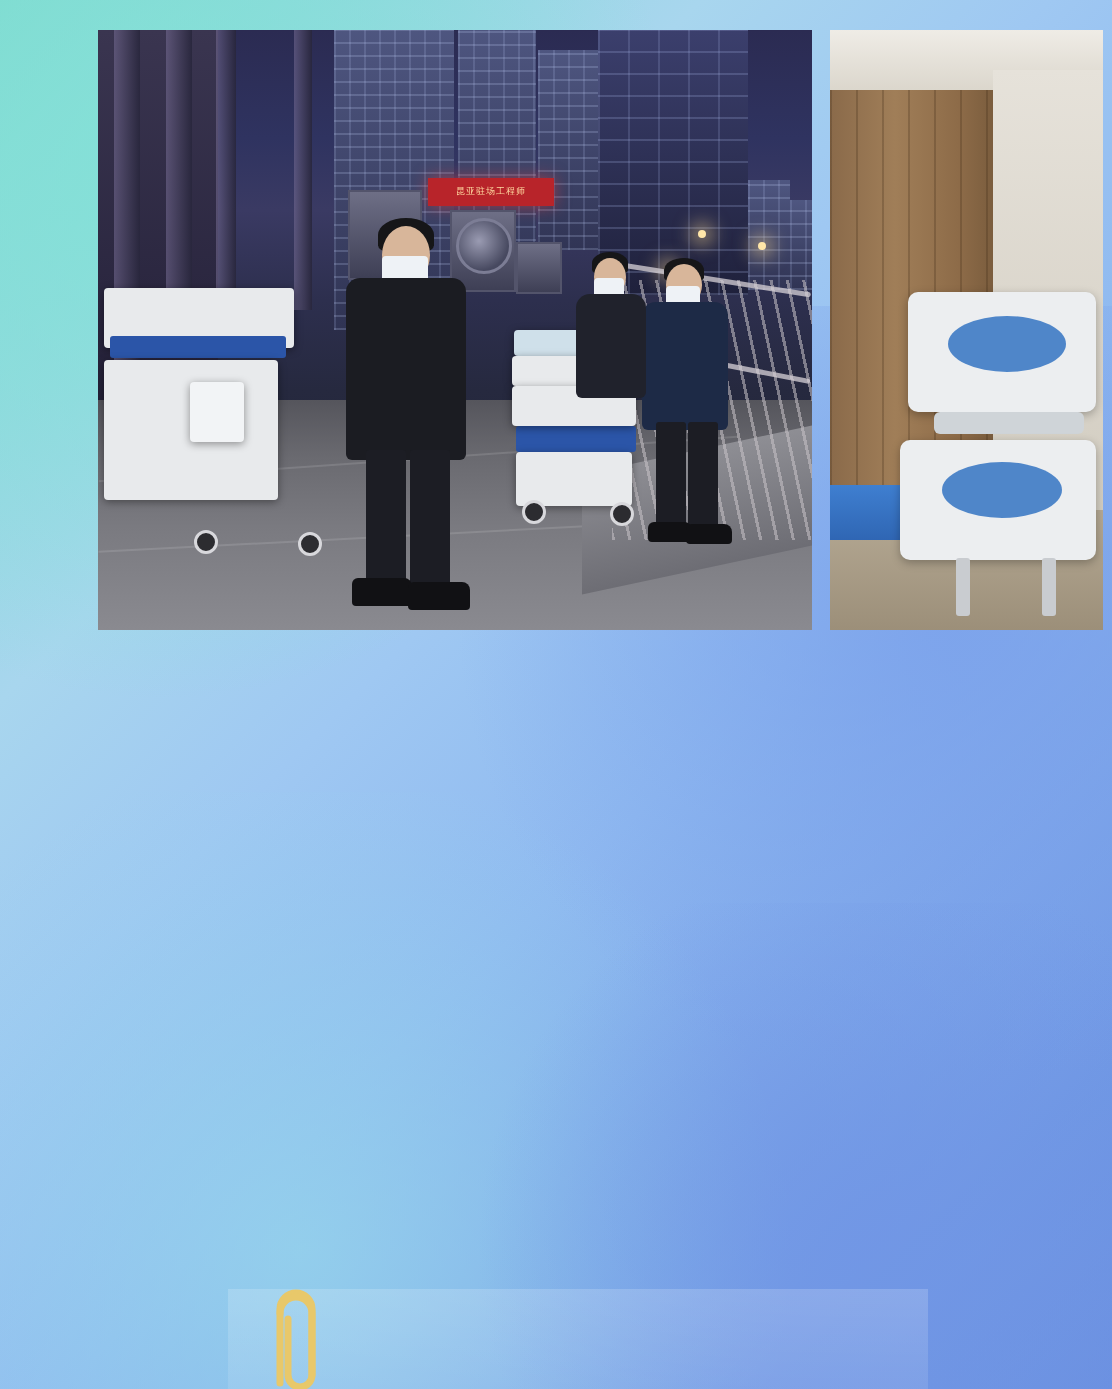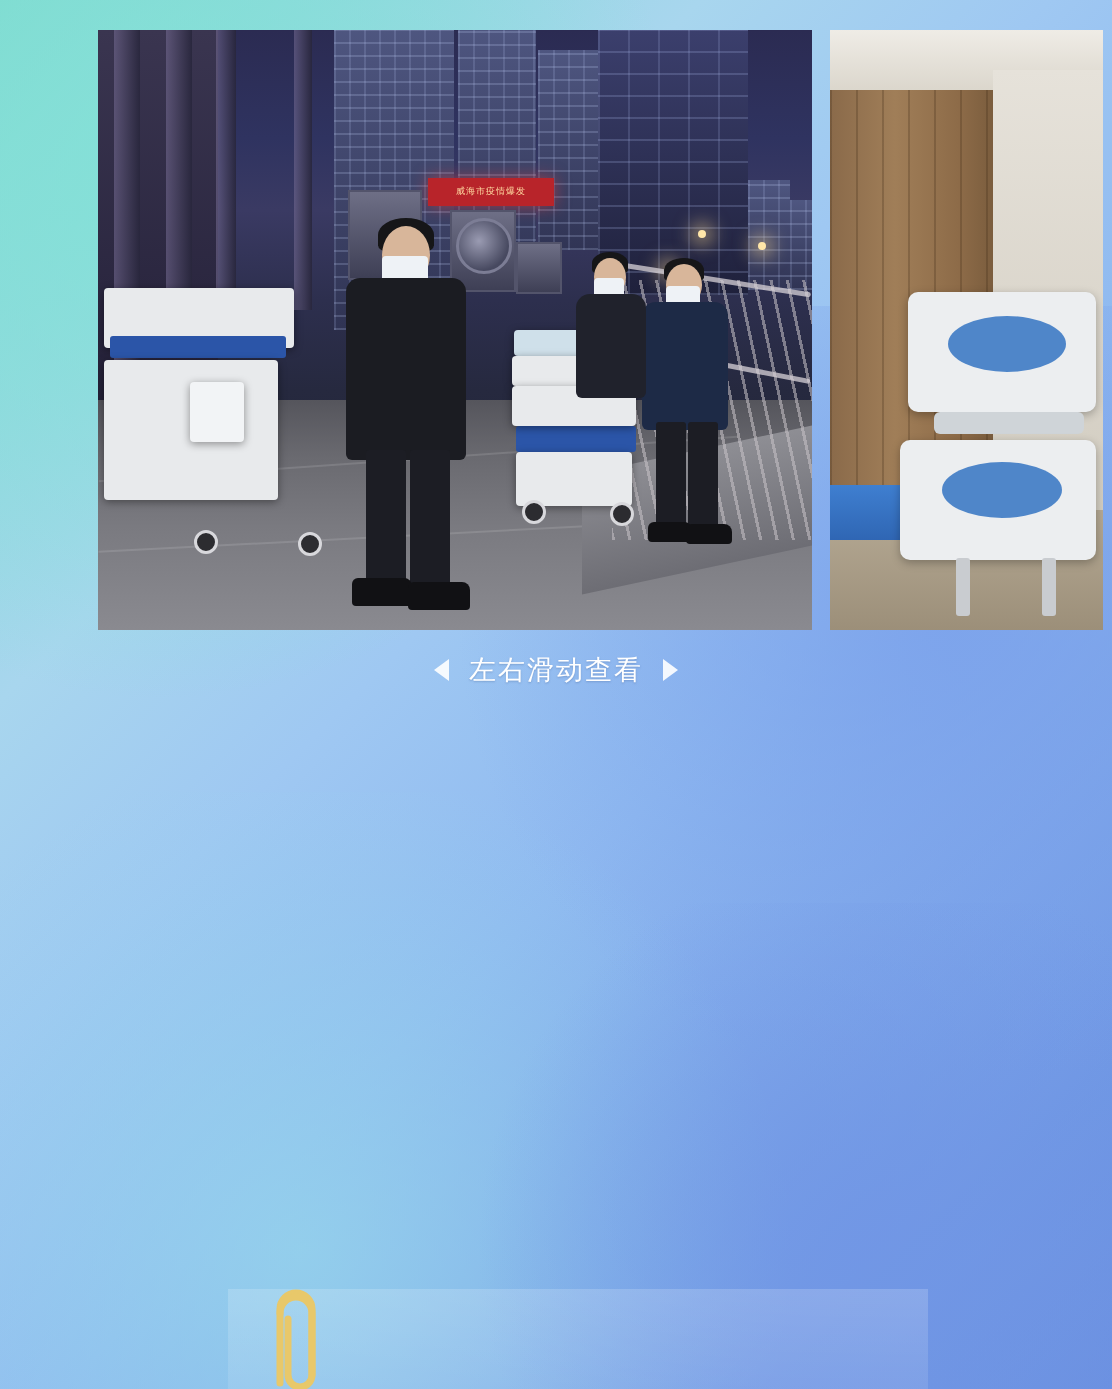--- a/index.html
+++ b/index.html
@@ -354,21 +354,21 @@
       <div class="tower" style="left:650px; top:150px; width:42px; height:110px;"></div>
       <div class="tower" style="left:692px; top:170px; width:30px; height:90px;"></div>
 
       <div class="building-left"></div>
       <div class="pillar" style="left:16px;"></div>
       <div class="pillar" style="left:68px; height:300px;"></div>
       <div class="pillar" style="left:118px; height:290px; width:20px;"></div>
       <div class="pillar" style="left:196px; height:280px; width:18px;"></div>
 
       <div class="sign" style="left:330px; top:148px; width:126px; height:28px;">
-        <div class="sign-text">威海市疫情爆发</div>
+        <div class="sign-text">昆亚驻场工程师</div>
       </div>
 
       <div class="ac-unit" style="left:250px; top:160px; width:70px; height:86px;"></div>
       <div class="ac-unit" style="left:352px; top:180px; width:62px; height:78px;"></div>
       <div class="ac-fan" style="left:358px; top:188px; width:50px; height:50px;"></div>
       <div class="ac-unit" style="left:418px; top:212px; width:42px; height:48px;"></div>
 
       <div class="streetlight" style="left:600px; top:200px;"></div>
       <div class="streetlight" style="left:660px; top:212px;"></div>
       <div class="streetlight" style="left:566px; top:236px;"></div>
@@ -433,25 +433,20 @@
       <div class="headboard-slot" style="left:104px; top:382px; width:150px; height:22px;"></div>
 
       <div class="headboard" style="left:70px; top:410px; width:196px; height:120px;"></div>
       <div class="headboard-oval" style="left:112px; top:432px; width:120px; height:56px;"></div>
 
       <div class="leg2" style="left:126px; top:528px; width:14px; height:58px;"></div>
       <div class="leg2" style="left:212px; top:528px; width:14px; height:58px;"></div>
     </div>
   </div>
 
-  <div class="swipe-hint">
-    <span class="arrow arrow-left"></span>
-    <span>左右滑动查看</span>
-    <span class="arrow arrow-right"></span>
-  </div>
 
 
   <div class="bottom-panel"></div>
   <div class="clip">
     <svg viewBox="0 0 56 110" width="56" height="110" aria-hidden="true">
       <path d="M28 104 V30 a16 16 0 0 1 32 0 V96" transform="translate(-16,0)" fill="none" stroke="#e8c86a" stroke-width="7" stroke-linecap="round"></path>
       <path d="M12 96 V30 a16 16 0 0 1 32 0 V104" fill="none" stroke="#e8c86a" stroke-width="7" stroke-linecap="round" opacity="0"></path>
       <path d="M12 34 a16 16 0 0 1 32 0 V96 a12 12 0 0 1 -24 0 V40" fill="none" stroke="#e8c86a" stroke-width="7" stroke-linecap="round"></path>
     </svg>
   </div>

